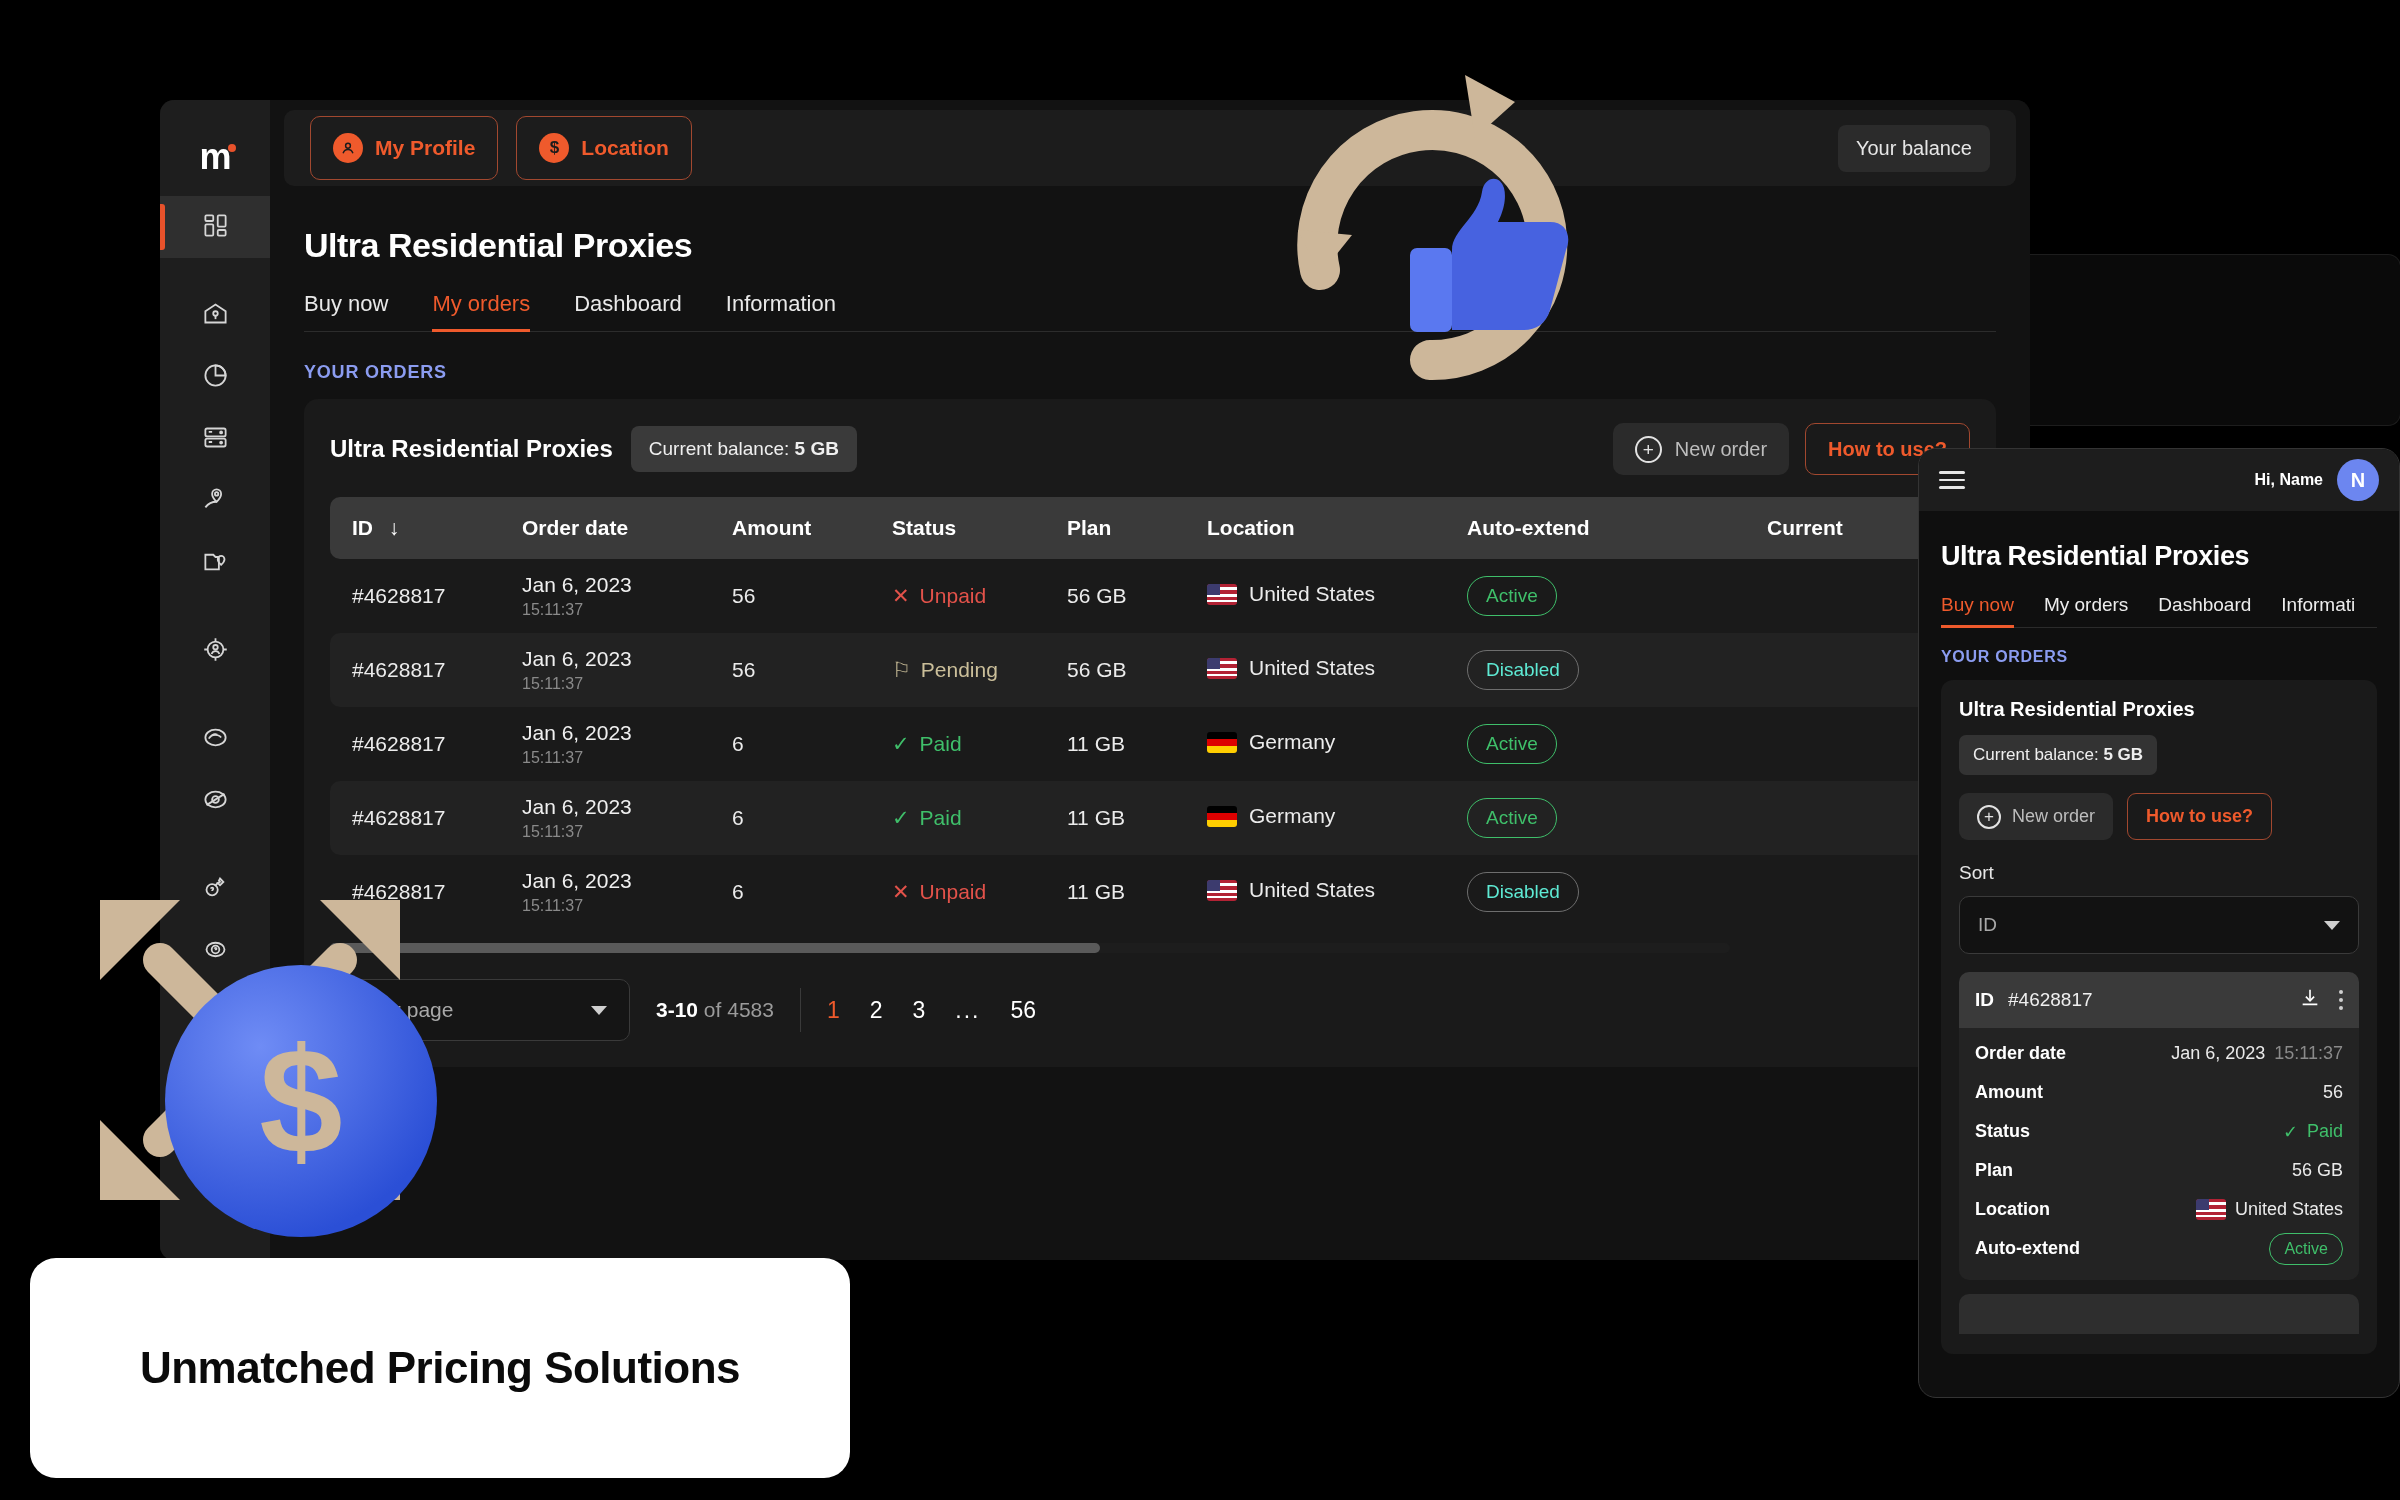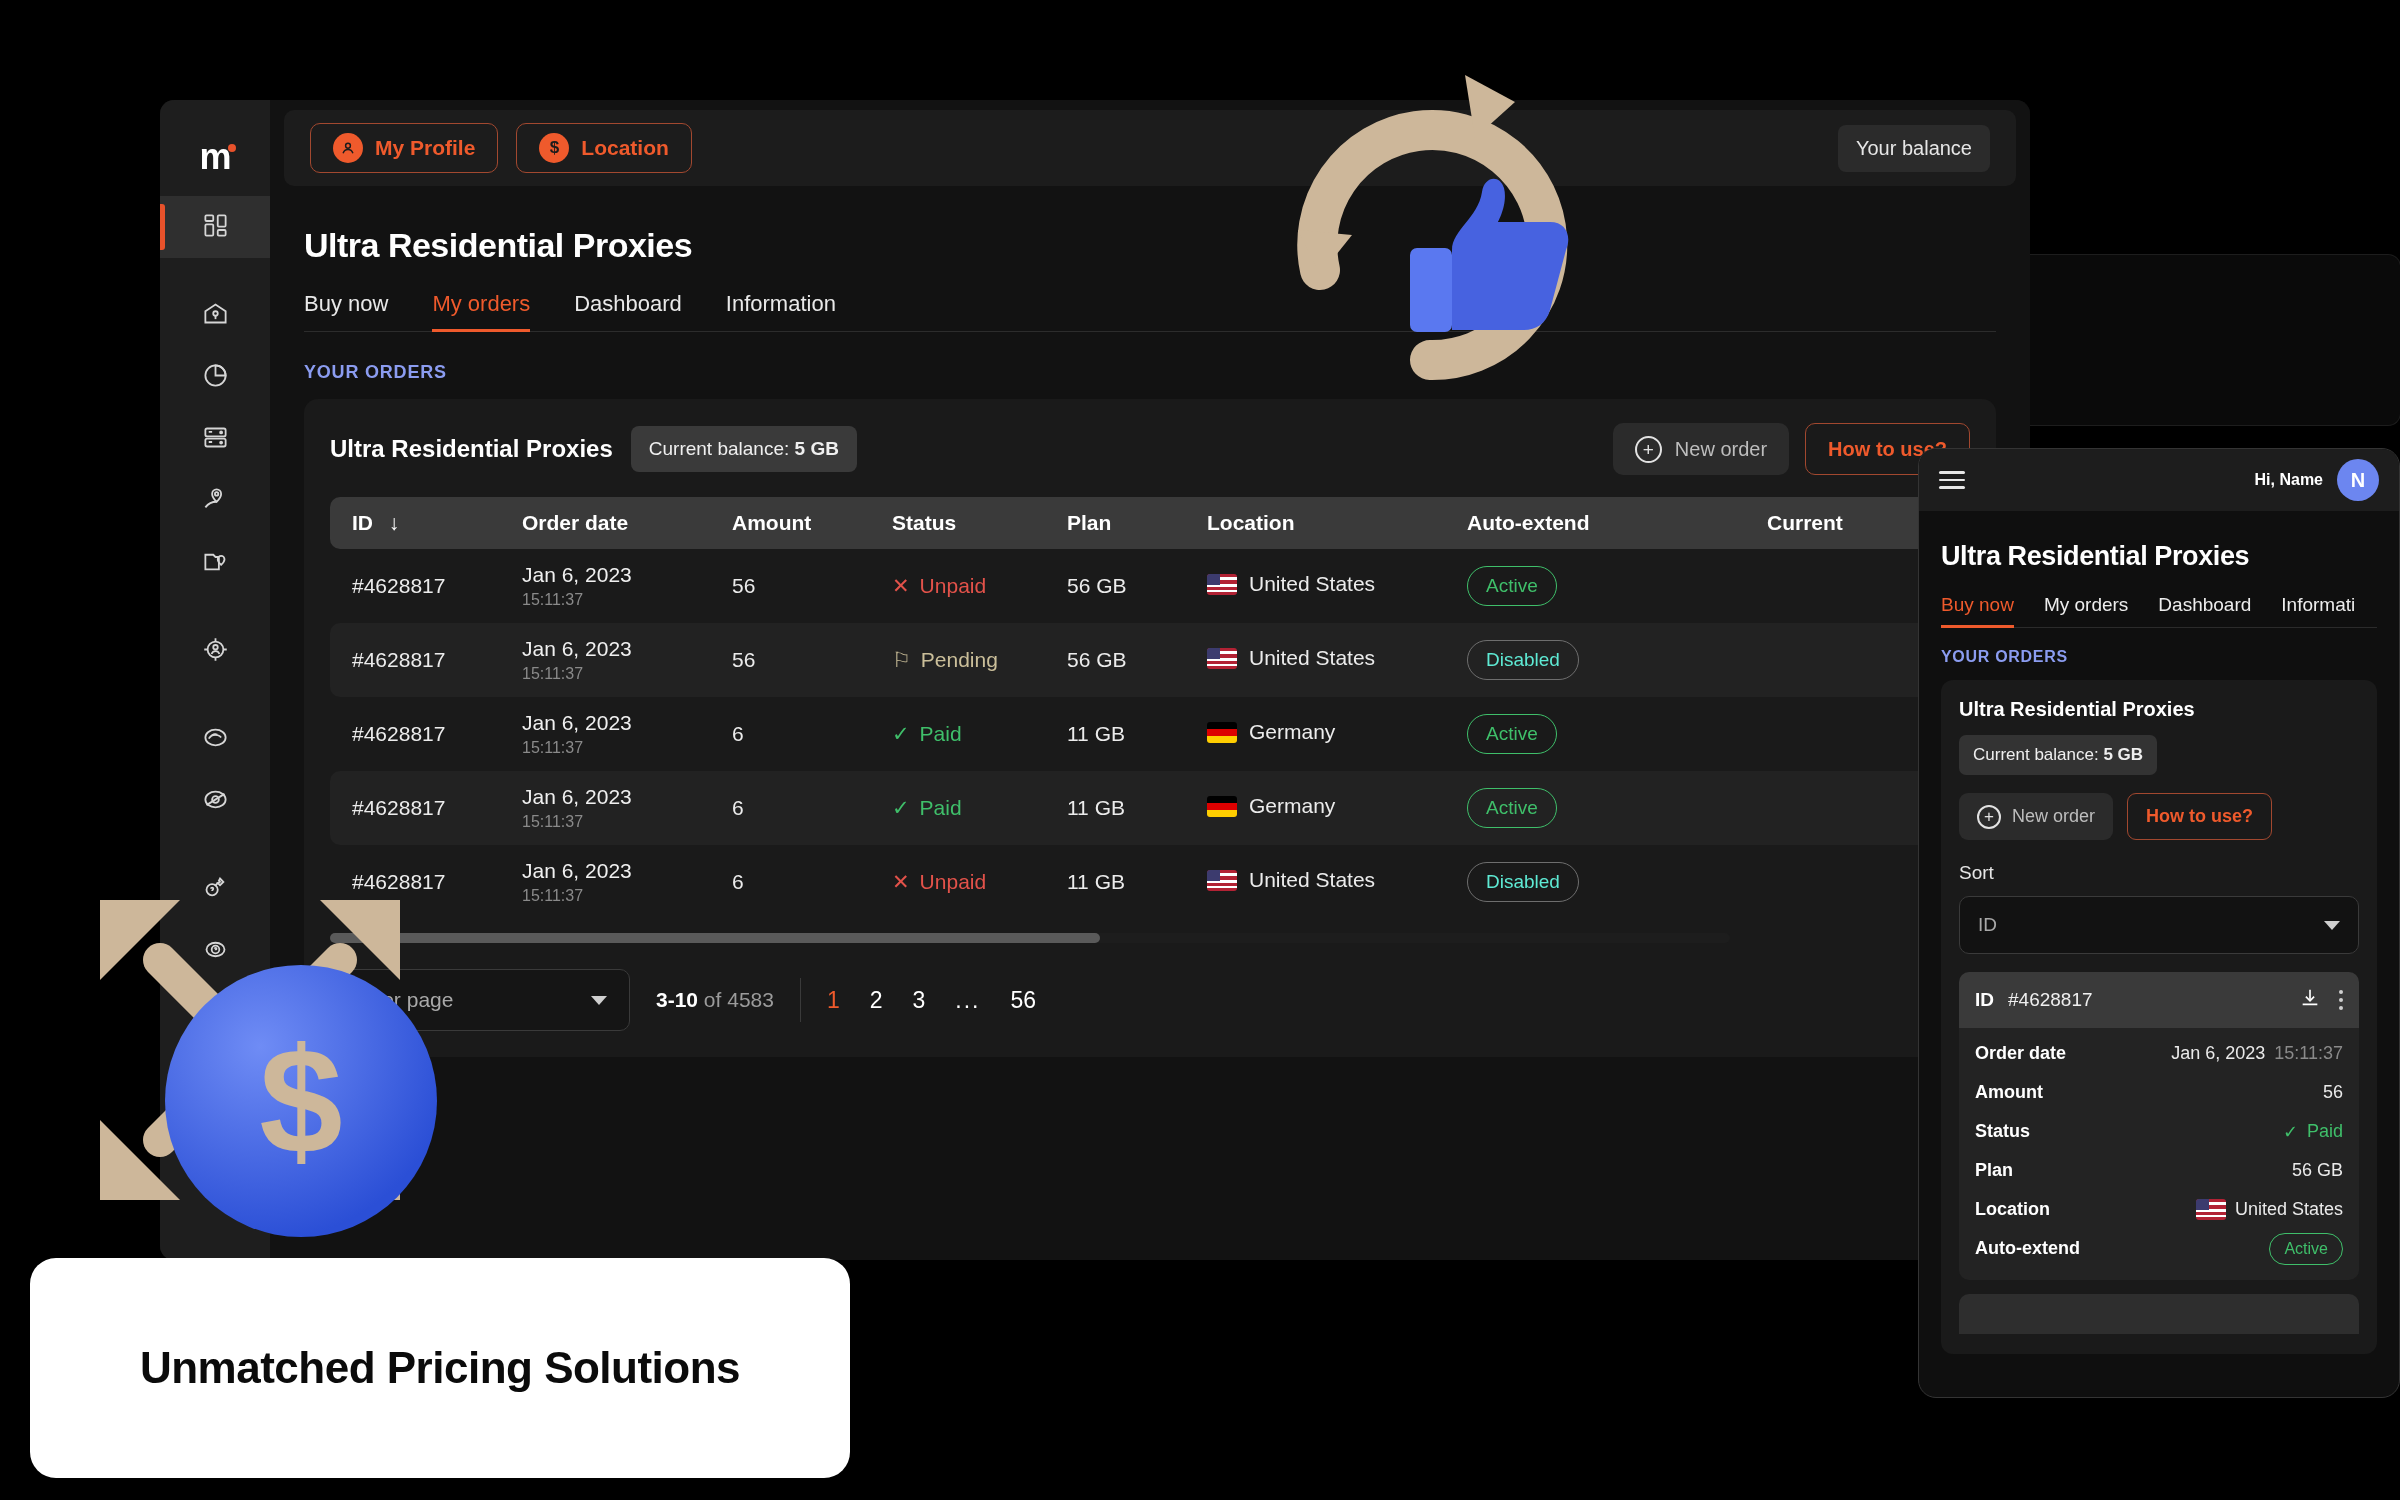--- a/index.html
+++ b/index.html
@@ -61,21 +61,21 @@
     height: 76px; background: #1c1c1c;
     display: flex; align-items: center; gap: 18px;
     padding: 0 26px;
     border-radius: 0 0 0 0;
     margin: 10px 14px 0 14px;
     border-radius: 10px;
     position: relative;
   }
   .pill-btn {
     display: inline-flex; align-items: center; gap: 12px;
-    height: 50px; padding: 0 22px;
+    height: 64px; padding: 0 22px;
     border: 1.5px solid #a2482f; border-radius: 10px;
     color: #ef5a2c; font-size: 21px; font-weight: 600;
     background: transparent;
   }
   .pill-btn .circ {
     width: 30px; height: 30px; border-radius: 50%;
     background: #ef5a2c; display:flex; align-items:center; justify-content:center;
     color:#1c1c1c; font-size:17px; font-weight:700;
   }
   .pill-btn .circ svg { width:18px; height:18px; }
@@ -126,21 +126,21 @@
     display:inline-flex;align-items:center;
     height:52px;padding:0 22px;border:1.5px solid #a2482f;border-radius:10px;
     color:#ef5a2c;font-size:20px;font-weight:600; white-space:nowrap;
   }
 
   
   .table-wrap { margin-top: 22px; }
   table { width: 1700px; border-collapse: separate; border-spacing: 0; table-layout: fixed; }
   th {
     background:#3a3a3a; color:#fff; font-size:21px; font-weight:600;
-    text-align:left; height:52px; padding: 0 22px; vertical-align: middle;
+    text-align:left; height:62px; padding: 0 22px; vertical-align: middle;
   }
   th.first { border-radius: 10px 0 0 10px; }
   th.last { border-radius: 0 10px 10px 0; }
   td {
     height: 74px; padding: 0 22px; font-size: 21px; color:#ececec; vertical-align: middle;
   }
   tr.alt td { background:#222; }
   tr.alt td:first-child { border-radius: 10px 0 0 10px; }
   tr.alt td:last-child { border-radius: 0 10px 10px 0; }
   .date-main { font-size:21px; color:#f0f0f0; line-height:1.15; }

